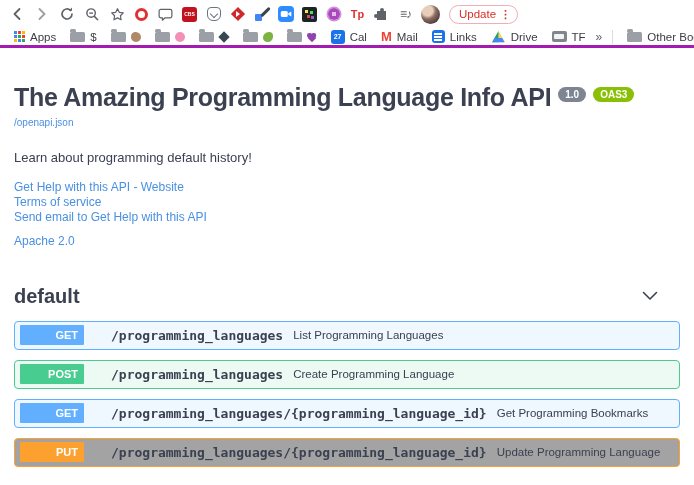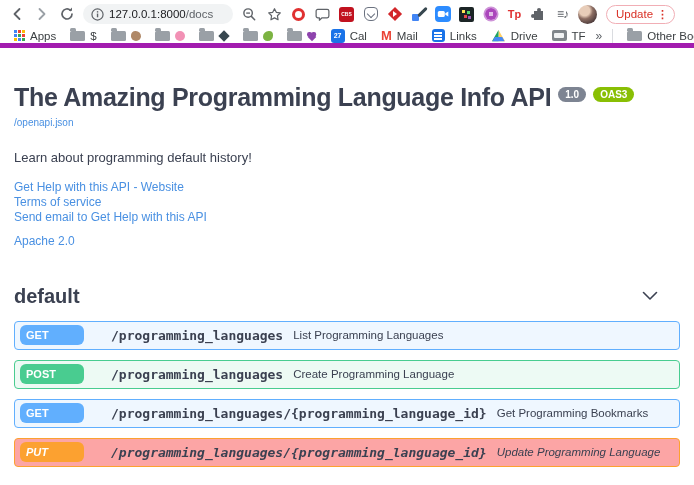--- a/index.html
+++ b/index.html
@@ -31,21 +31,21 @@
   .puzzle::before { content:""; position:absolute; top:-3px; left:2.5px; width:4px; height:4px; background:#5f6368; border-radius:50%; }
   .puzzle::after { content:""; position:absolute; left:-3px; top:2.5px; width:4px; height:4px; background:#5f6368; border-radius:50%; }
   .playlist { font-size:12px; color:#5f6368; letter-spacing:-1px; }
   .avatar { width:19px; height:19px; border-radius:50%; background:radial-gradient(circle at 35% 30%, #e8cdb9 0 28%, #8d6e63 45%, #33272b 90%); flex:0 0 auto; }
   .update-pill { height:19px; border:1.5px solid #f1aeb5; border-radius:10px; display:flex; align-items:center; gap:4px; padding:0 6px 0 9px; margin-left:2px; flex:0 0 auto; }
   .update-label { color:#d93025; font-size:11.5px; }
   .kebab-icon { color:#d93025; font-size:11px; font-weight:bold; }
   .kebab-icon::before { content:"\22EE"; }
 
   
-  .bookmarks { height:20px; display:flex; align-items:center; padding:0 10px; gap:6px; background:#fff; border-bottom:5px solid #a21caf; font-size:11.5px; color:#3c4043; }
+  .bookmarks { height:20px; display:flex; align-items:center; padding:0 10px; gap:6px; background:#fff; border-bottom:3px solid #a21caf; font-size:11.5px; color:#3c4043; }
   .bm { display:flex; align-items:center; gap:5px; padding:0 4px; white-space:nowrap; }
   .apps-grid { width:11px; height:11px; position:relative; }
   .apps-grid::before { content:""; position:absolute; left:0; top:0; width:3px; height:3px; background:#4285f4; box-shadow:4px 0 0 #ea4335, 8px 0 0 #fbbc04, 0 4px 0 #4285f4, 4px 4px 0 #34a853, 8px 4px 0 #ea4335, 0 8px 0 #fbbc04, 4px 8px 0 #4285f4, 8px 8px 0 #34a853; }
   .folder { width:15px; height:10px; background:#9aa0a6; border-radius:1.5px; position:relative; flex:0 0 auto; }
   .folder::before { content:""; position:absolute; top:-2.5px; left:0; width:6px; height:3px; background:#9aa0a6; border-radius:1.5px 1.5px 0 0; }
   .acc { width:10px; height:10px; flex:0 0 auto; }
   .acc-horse { background:#b08968; border-radius:45% 55% 50% 50%; }
   .acc-brain { background:#f291b5; border-radius:50%; }
   .acc-cap { background:#37474f; transform:rotate(45deg) scale(.8); }
   .acc-lizard { background:#7cb342; border-radius:60% 40% 55% 45%; }
@@ -76,22 +76,22 @@
   .mt8 { margin-top:9px; }
   .mt0 { margin-top:0; }
 
   .section-header { margin-top:36px; display:flex; align-items:center; justify-content:space-between; padding-right:22px; cursor:pointer; }
   .section-title { font-size:20px; font-weight:bold; color:#3b4151; }
 
   .opblocks { margin-top:13px; }
   .opblock { display:flex; align-items:center; height:29px; border:1px solid; border-radius:4px; margin-bottom:10px; padding:0 10px 0 5px; }
   .opblock-get    { border-color:#61affe; background:#eff7ff; }
   .opblock-post   { border-color:#49cc90; background:#edfaf4; }
-  .opblock-put    { border-color:#fca130; background:#fca5a5;font-style:italic; }
-  .method-badge { min-width:64px; text-align:left; padding:4px 6px; border-radius:6px; color:#fff; font-weight:bold; font-size:11px; flex:0 0 auto; }
+  .opblock-put    { border-color:#fca130; background:#a3a3a3; }
+  .method-badge { min-width:64px; text-align:right; padding:4px 6px; border-radius:1px; color:#fff; font-weight:bold; font-size:11px; flex:0 0 auto; }
   .badge-get { background:#61affe; } .badge-post { background:#49cc90; }
   .badge-put { background:#fca130; }
   .op-path { margin-left:27px; font-family:"DejaVu Sans Mono", monospace; font-weight:bold; font-size:13px; color:#3b4151; white-space:nowrap; }
   .op-summary { margin-left:10px; font-size:11.5px; color:#3b4151; white-space:nowrap; }
 
   svg { display:block; }
 </style>
 </head>
 <body>
 
@@ -105,30 +105,20 @@
     <svg width="16" height="16" viewBox="0 0 16 16">
         <path d="M5.5 3l5 5-5 5" fill="none" stroke="#9aa0a6" stroke-width="1.8" stroke-linecap="round" stroke-linejoin="round"></path>
       </svg>
   </span>
   <span class="nav-btn">
     <svg width="16" height="16" viewBox="0 0 16 16">
         <path d="M13 8a5 5 0 1 1-1.6-3.7" fill="none" stroke="#5f6368" stroke-width="1.7" stroke-linecap="round"></path>
         <path d="M13 1.5v3.2h-3.2z" fill="#5f6368"></path>
       </svg>
   </span>
-  <div class="url-bar">
-    <span>
-      <svg width="13" height="13" viewBox="0 0 14 14">
-          <circle cx="7" cy="7" r="6" fill="none" stroke="#5f6368" stroke-width="1.3"></circle>
-          <rect x="6.3" y="6" width="1.5" height="4" fill="#5f6368"></rect>
-          <rect x="6.3" y="3.4" width="1.5" height="1.5" fill="#5f6368"></rect>
-        </svg>
-    </span>
-    <span class="url-text"><span>127.0.0.1:8000</span><span class="path">/docs</span></span>
-  </div>
   <span class="nav-btn">
     <svg width="15" height="15" viewBox="0 0 16 16">
         <circle cx="6.5" cy="6.5" r="4.5" fill="none" stroke="#5f6368" stroke-width="1.5"></circle>
         <line x1="4.5" y1="6.5" x2="8.5" y2="6.5" stroke="#5f6368" stroke-width="1.4"></line>
         <line x1="10" y1="10" x2="13.5" y2="13.5" stroke="#5f6368" stroke-width="1.6" stroke-linecap="round"></line>
       </svg>
   </span>
   <span class="nav-btn">
     <svg width="15" height="15" viewBox="0 0 16 16">
         <path d="M8 1.8l1.9 3.9 4.3.6-3.1 3 .7 4.3L8 11.6l-3.8 2 .7-4.3-3.1-3 4.3-.6z" fill="none" stroke="#5f6368" stroke-width="1.3" stroke-linejoin="round"></path>

